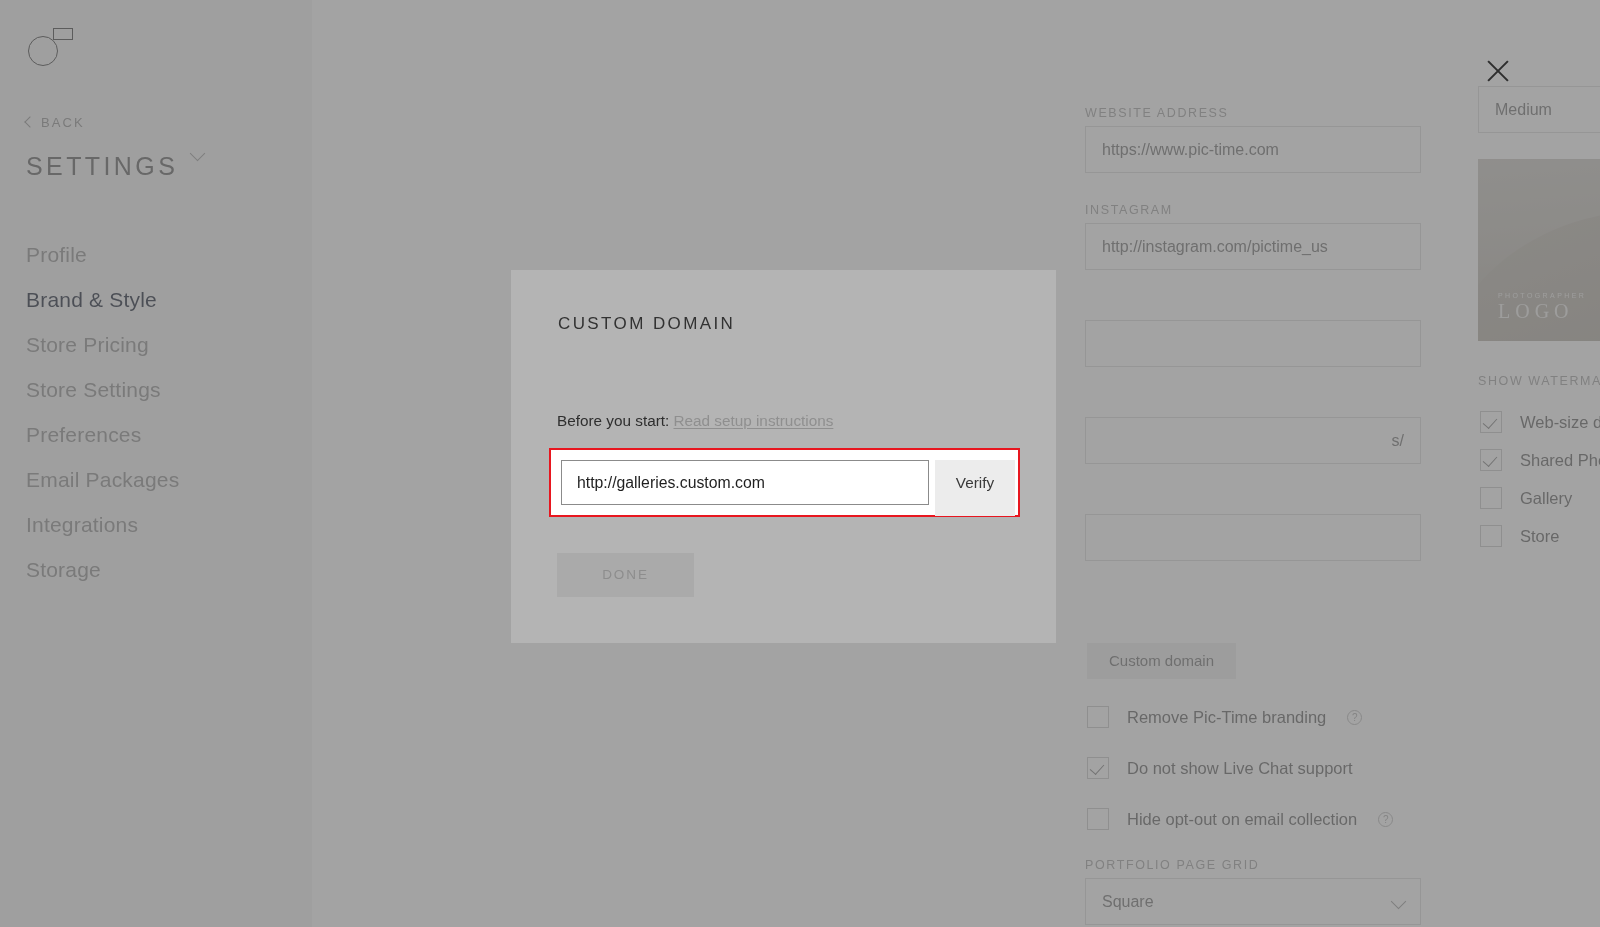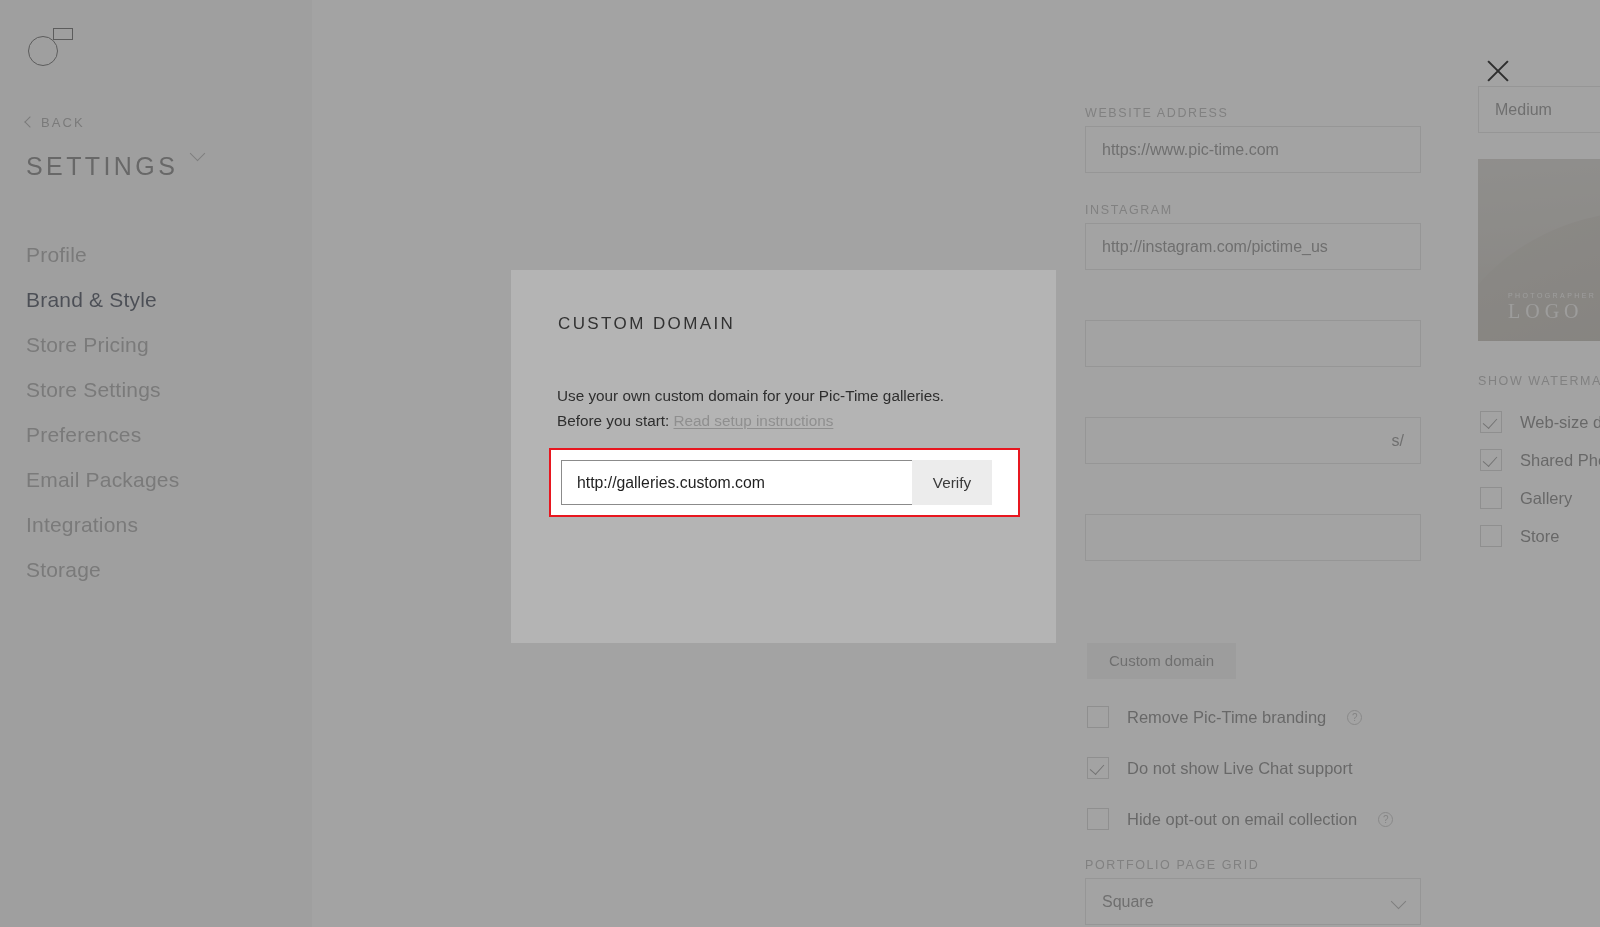--- a/index.html
+++ b/index.html
@@ -221,21 +221,21 @@
   }
   .wm-dune {
     position: absolute;
     left: -10%; bottom: -58%;
     width: 120%; height: 130%;
     background: linear-gradient(160deg, #bdb8af 0%, #a39d93 100%);
     border-radius: 52% 48% 0 0 / 70% 64% 0 0;
   }
   .wm-logo {
     position: absolute;
-    left: 30px; bottom: 18px;
+    left: 20px; bottom: 18px;
     color: rgba(255,255,255,0.78);
     font-family: "Liberation Serif", serif;
     margin-top: 20px;
   }
   .wm-logo .small {
     display: block;
     font-size: 7px;
     letter-spacing: 2.4px;
     font-family: "Liberation Sans", sans-serif;
   }
@@ -313,22 +313,22 @@
     width: 368px; height: 45px;
     background: #ffffff;
     border: 1px solid #8b8b8b;
     line-height: 43px;
     padding-left: 15px;
     font-size: 15.8px;
     color: #1f1f1f;
   }
   .verify-btn {
     position: absolute;
-    left: 361px; top: 10px;
-    width: 80px; height: 45px;
+    left: 384px; top: 10px;
+    width: 80px; height: 56px;
     background: #ececec;
     line-height: 45px;
     text-align: center;
     font-size: 15.3px;
     color: #3a3a3a;
   }
 
   .done-btn {
     position: absolute;
     left: 46px; top: 283px;
@@ -468,27 +468,27 @@
 
   <div class="close-x">
     <span></span>
     <span></span>
   </div>
 
   <div id="modal">
 
     <div class="modal-title">CUSTOM DOMAIN</div>
 
-    <div class="modal-line1">Use your own custom domain for your Pic-Time galleries.</div>
 
     <div class="modal-line2">
       <span>Before you start:</span>
       <span class="setup-link">Read setup instructions</span>
     </div>
 
     <div class="domain-highlight">
       <div class="domain-input">http://galleries.custom.com</div>
       <div class="verify-btn">Verify</div>
     </div>
 
+    <div class="done-btn">DONE</div>
   </div>
 
 </div>
 
 </body></html>

